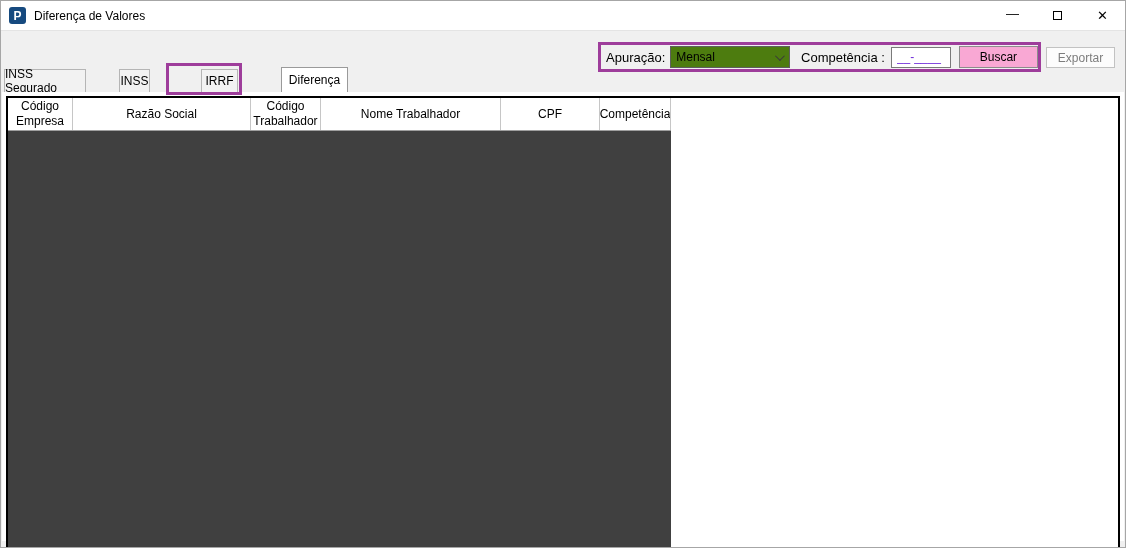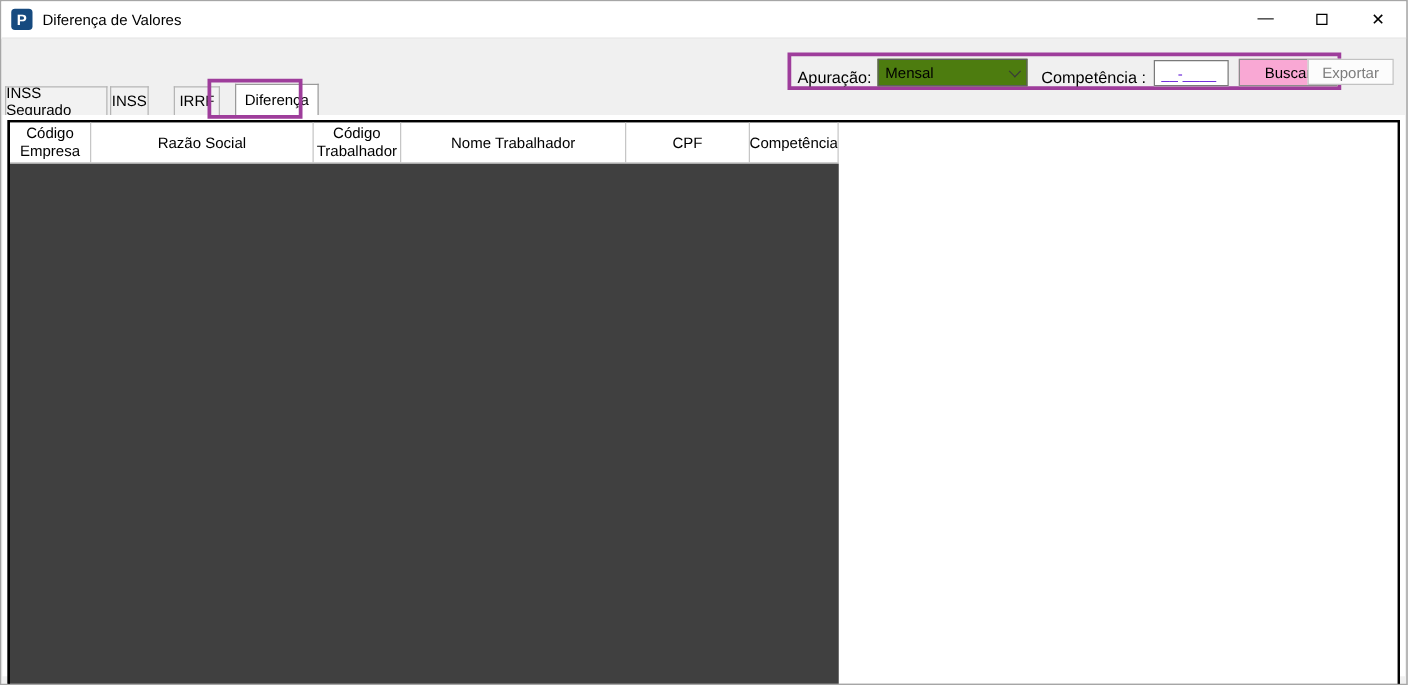--- a/index.html
+++ b/index.html
@@ -35,23 +35,23 @@
     display: flex; align-items: center; justify-content: center;
     background: transparent; border: none; cursor: default;
     font-size: 12px; color: #000;
   }
   .min-glyph { font-size: 13px; line-height: 1; transform: translateY(-2px); }
   .max-glyph { width: 9px; height: 9px; border: 1px solid #000; display: block; }
   .close-glyph { font-size: 13px; line-height: 1; }
 
   
   .search-highlight {
-    position: absolute; left: 629px; top: 41px; width: 443px; height: 30px;
+    position: absolute; left: 597px; top: 41px; width: 443px; height: 30px;
     border: 3px solid var(--hl, #9e3d9b);
-    display: flex; align-items: flex-end; padding-left: 5px;
+    display: flex; align-items: center; padding-left: 5px;
     background: transparent;
   }
   .tb-label { font-size: 13px; color: #000; white-space: nowrap; }
   .combobox {
     width: 121px; height: 22px; margin-left: 5px;
     background: #4d7c0f; border: 1px solid #5f5f5f;
     display: flex; align-items: center; padding-left: 5px;
     font-size: 12px; color: #000;
   }
   .chevron {
@@ -74,21 +74,21 @@
   .buscar-btn { margin-left: 8px; width: 80px; height: 22px; }
   .exportar-btn {
     position: absolute; left: 1045px; top: 46px; width: 69px; height: 21px;
     border: 1px solid #c2c2c2; background: #fcfcfc; color: #7d7d7d;
   }
   .tb-label.competencia { margin-left: 11px; }
 
   
   .tabstrip {
     position: absolute; left: 3px; top: 66px; height: 25px;
-    display: flex; align-items: flex-end;
+    display: flex; align-items: flex-end; gap: 31px;
   }
   .tab {
     height: 23px; font-size: 12px; color: #000;
     background: #f2f2f2; border: 1px solid #b5b5b5; border-bottom: none;
     display: flex; align-items: center; justify-content: center;
     flex: none; cursor: default;
   }
   .tab-0 { width: 82px; }
   .tab-1 { width: 31px; margin-left: 2px; }
   .tab-2 { width: 37px; margin-left: 20px; }

